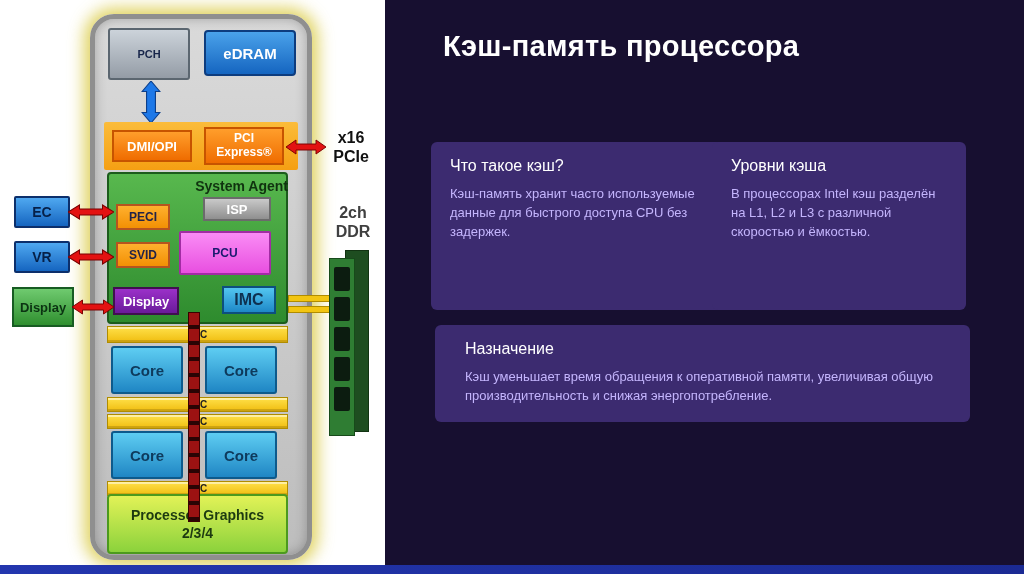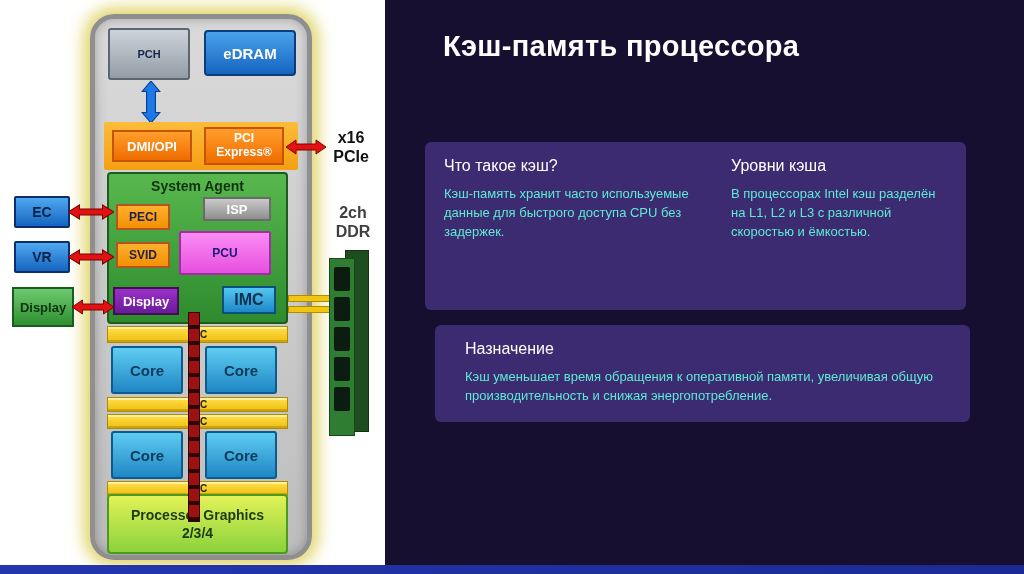--- a/index.html
+++ b/index.html
@@ -5,22 +5,22 @@
   * { margin:0; padding:0; box-sizing:border-box; }
   html,body { background:#000; }
   body { font-family:"Liberation Sans", sans-serif; }
   .stage { position:relative; width:1024px; height:574px; overflow:hidden; background:#ffffff; }
 
   
   .right-panel { position:absolute; left:385px; top:0; width:639px; height:565px; background:#170f30; }
   .slide-title { position:absolute; left:58px; top:30px; font-size:29px; font-weight:bold; color:#ffffff; letter-spacing:.3px; }
   .card { position:absolute; background:#3c2b70; border-radius:6px; padding:15px 19px; color:#fff; }
   .card-title { font-size:16px; margin-bottom:10px; color:#ffffff; }
-  .card-body { font-size:13px; line-height:1.45; color:#5eead4; }
-  .card1 { left:40px;  top:142px; width:300px; height:168px; }
+  .card-body { font-size:13px; line-height:1.45; color:#c4b5fd; }
+  .card1 { left:46px;  top:142px; width:300px; height:168px; }
   .card2 { left:327px; top:142px; width:254px; height:168px; }
   .card3 { left:50px;  top:325px; width:535px; height:97px;padding-left:30px; }
 
   .bottom-bar { position:absolute; left:0; top:565px; width:1024px; height:9px;
                 background:linear-gradient(90deg,#2336ae,#1b2a93); }
 
   
   .left-panel { position:absolute; left:0; top:0; width:385px; height:565px; background:#ffffff; }
 
   .package { position:absolute; left:90px; top:14px; width:222px; height:546px; border-radius:24px;
@@ -45,21 +45,21 @@
              color:#fff; font-size:13px; }
   .pcie    { left:204px; top:127px; width:80px; height:38px; line-height:1.15;
              background:linear-gradient(180deg,#ff9e2b,#ef6c00); border:2px solid #c75400;
              color:#fff; font-size:12px; }
   .x16     { position:absolute; left:328px; top:128px; width:46px; text-align:center;
              font-weight:bold; color:#111; font-size:16px; line-height:1.2; }
 
   .system-agent { position:absolute; left:107px; top:172px; width:181px; height:152px;
                   background:linear-gradient(180deg,#58b84e,#2e8b2e);
                   border:2px solid #1c5c1c; border-radius:4px; }
-  .sa-title { position:absolute; left:107px; top:178px; width:181px; text-align:center;
+  .sa-title { position:absolute; left:107px; top:178px; width:181px; text-align:right;
               font-size:14px; font-weight:bold; color:#10330f; }
   .isp     { left:203px; top:197px; width:68px; height:24px;
              background:linear-gradient(180deg,#c9c9c9,#8f8f8f); border:2px solid #6b6b6b;
              color:#fff; font-size:13px; }
   .peci, .svid { left:116px; width:54px; height:26px;
              background:linear-gradient(180deg,#ffb02e,#f29004); border:2px solid #b5541f;
              color:#232347; font-size:12px; }
   .peci    { top:204px; }
   .svid    { top:242px; }
   .pcu     { left:179px; top:231px; width:92px; height:44px; border-radius:2px;

